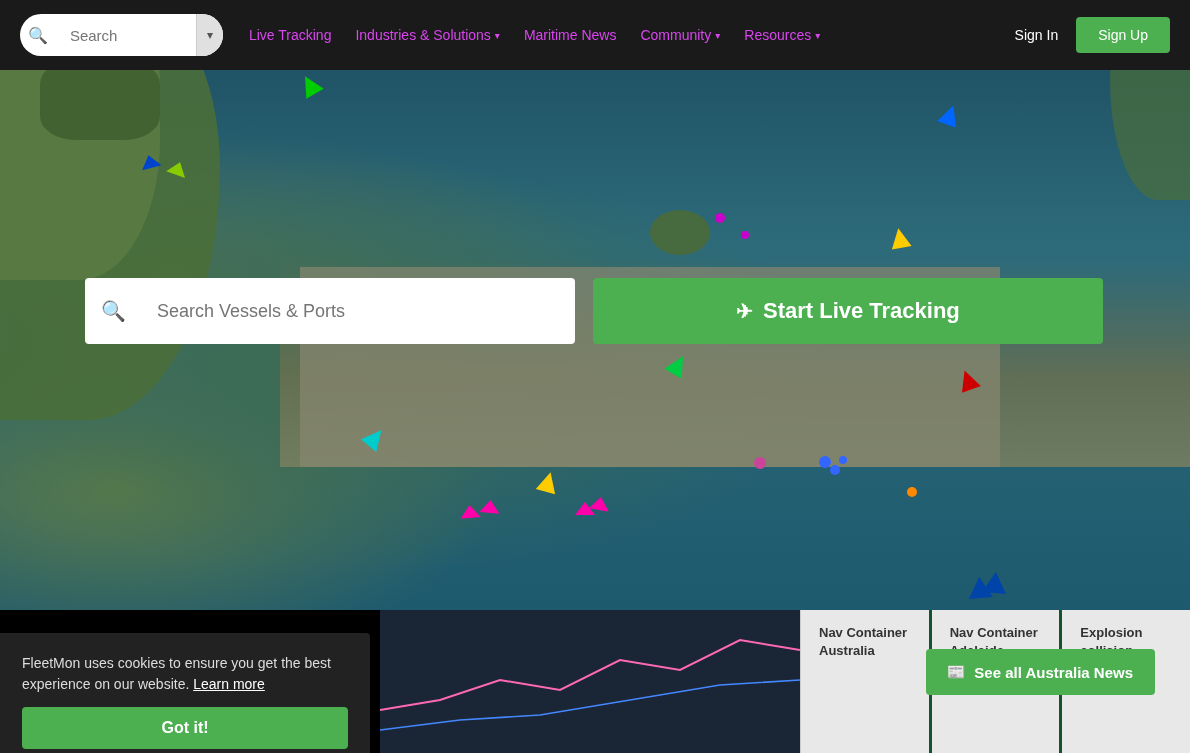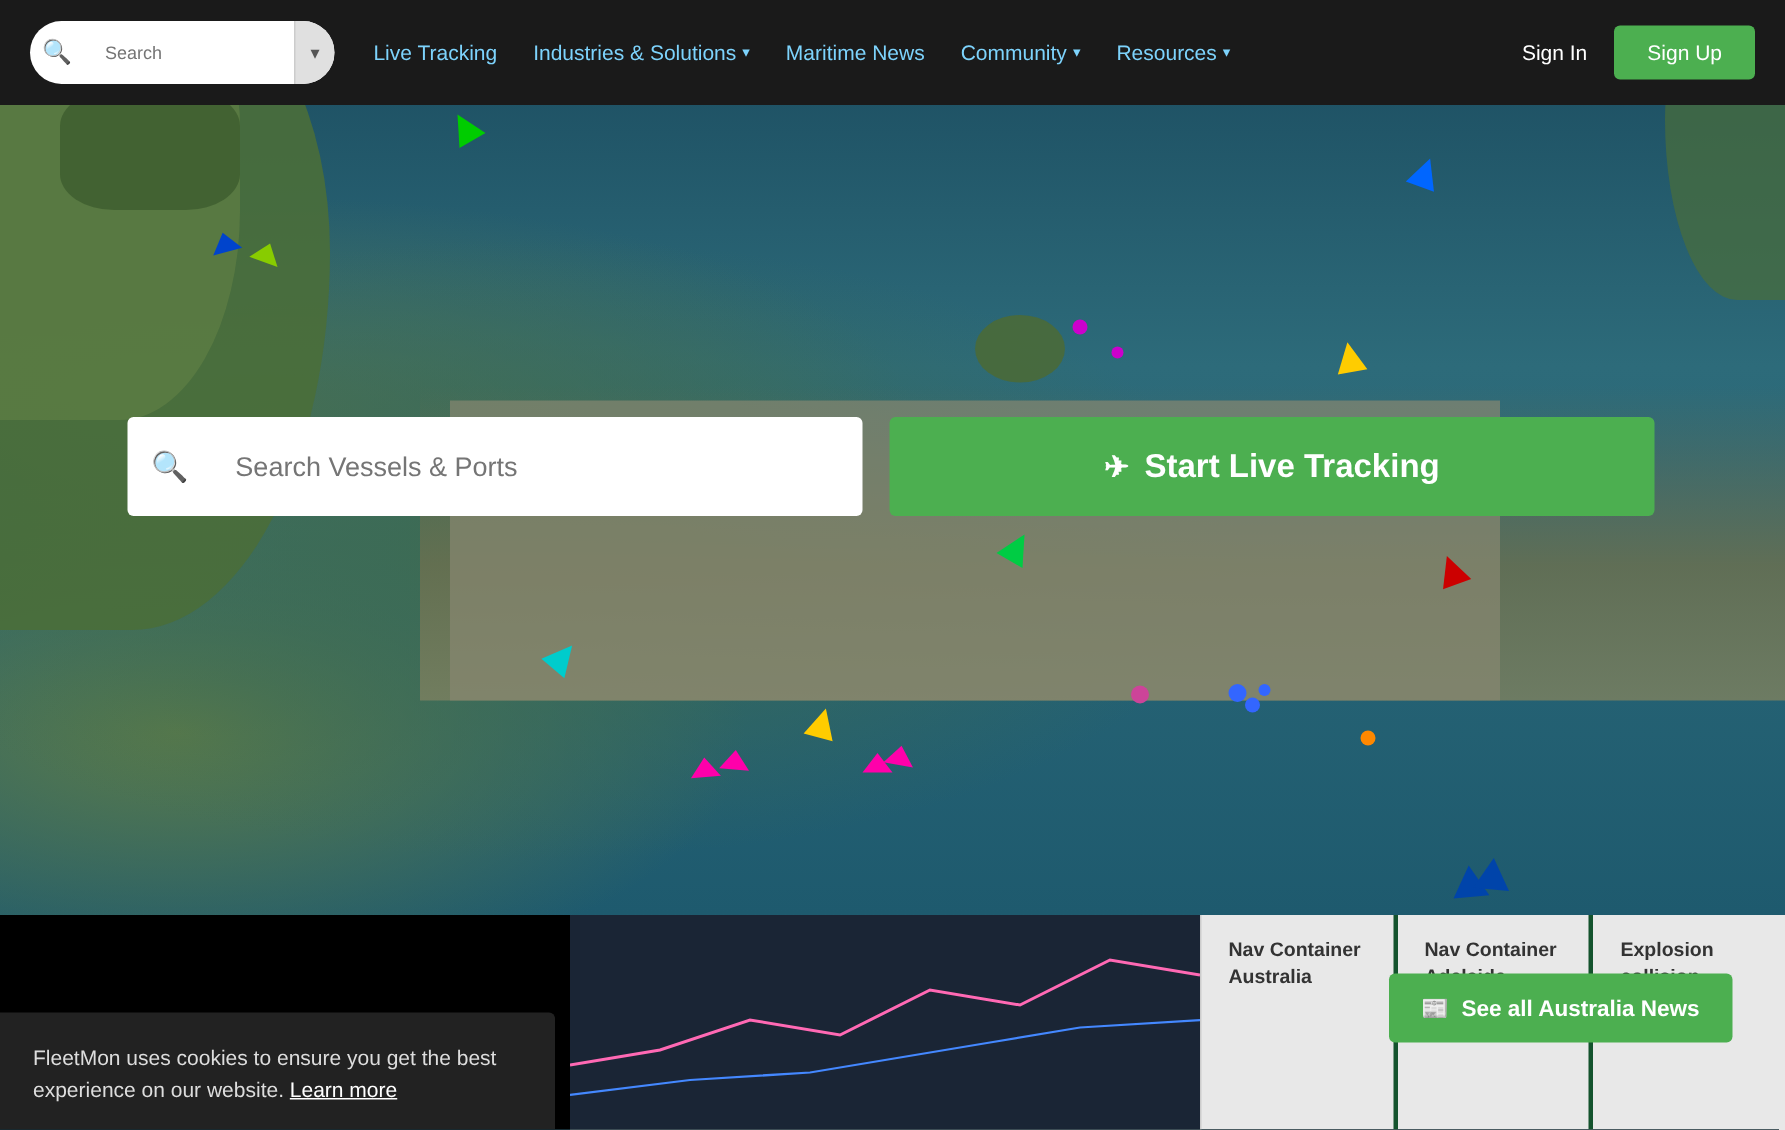--- a/index.html
+++ b/index.html
@@ -50,21 +50,21 @@
       background: #fff;
       border-radius: 24px;
       overflow: hidden;
       height: 42px;
       min-width: 180px;
     }
     .search-bar input {
       border: none;
       outline: none;
       padding: 0 12px 0 14px;
-      font-size: 12px;
+      font-size: 15px;
       width: 140px;
       height: 100%;
     }
     .search-bar .search-btn {
       background: none;
       border: none;
       cursor: pointer;
       padding: 0 8px;
       color: #555;
       font-size: 16px;
@@ -84,21 +84,21 @@
     }
 
     .nav-links {
       display: flex;
       align-items: center;
       gap: 4px;
       margin-left: 6px;
       flex: 1;
     }
     .nav-link {
-      color: #7dd3fc;
+      color: #d946ef;
       text-decoration: none;
       font-size: 14px;
       padding: 8px 10px;
       white-space: nowrap;
       cursor: pointer;
       display: flex;
       align-items: center;
       gap: 4px;
     }
     .nav-link .arrow { font-size: 10px; }
@@ -415,13 +415,16 @@
   <span>📰</span>
   <span>See all Australia News</span>
 </button>
 
 <div class="cookie-banner">
   <p class="cookie-text">
     <span>FleetMon uses cookies to ensure you get the best experience on our website.</span>
     <span> </span>
     <a class="cookie-learn-more">Learn more</a>
   </p>
+  <div class="cookie-actions">
+    <button class="got-it-btn">Got it!</button>
+  </div>
 </div>
 
 </body></html>

